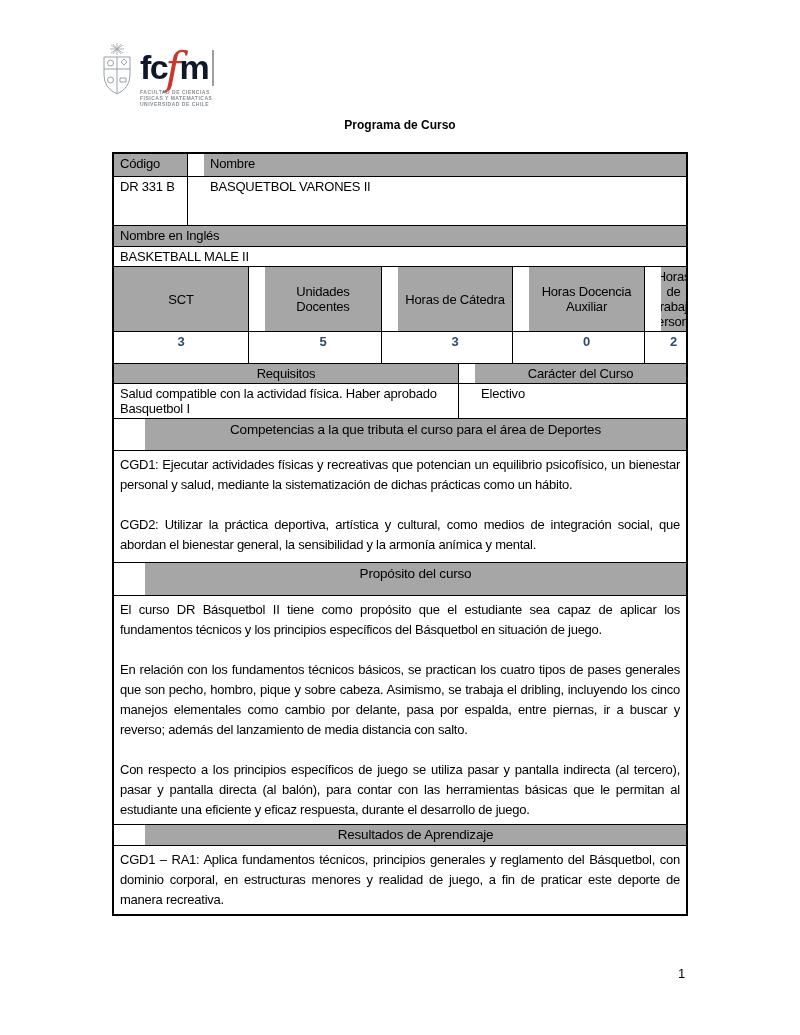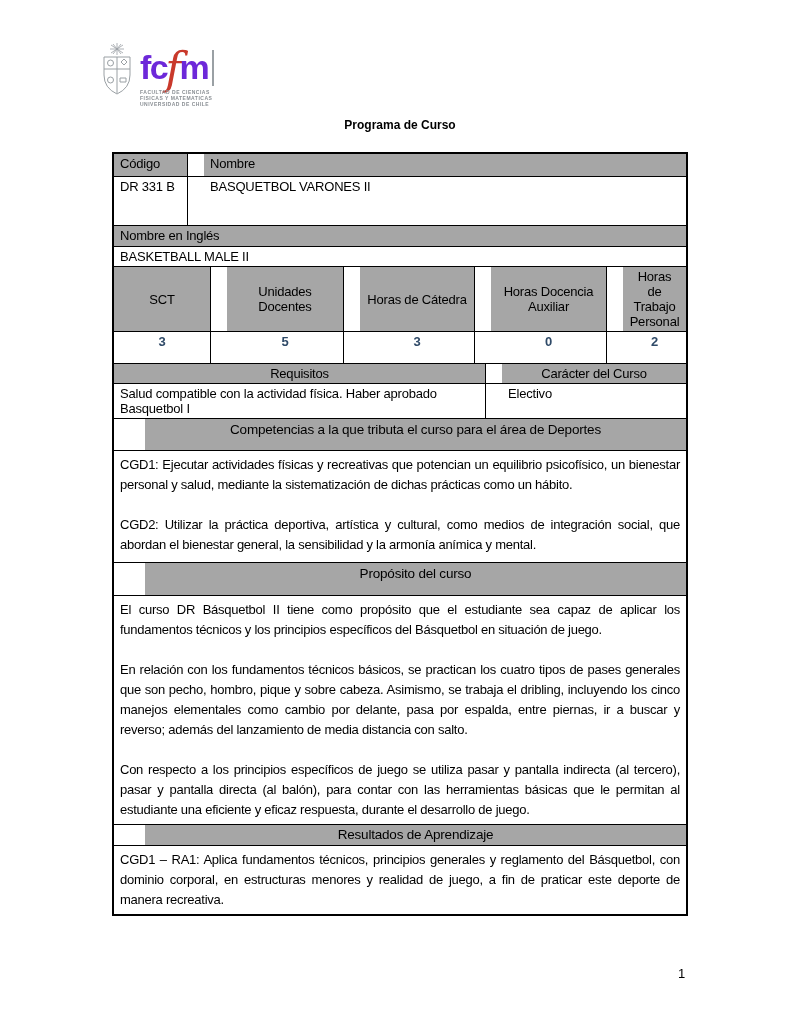--- a/index.html
+++ b/index.html
@@ -4,46 +4,46 @@
 <style>
   html,body { margin:0; padding:0; }
   body {
     width:800px; height:1035px; position:relative; background:#ffffff;
     font-family:"Liberation Sans", sans-serif; color:#000;
   }
   
   .logo { position:absolute; left:99px; top:42px; display:flex; align-items:flex-start; }
   .logo-right { margin-left:5px; }
   .acronym { display:flex; align-items:flex-end; height:44px; }
-  .acr-gray { font-size:34px; font-weight:bold; color:#6d28d9; letter-spacing:-1.5px; line-height:38px;margin-top:35px; }
+  .acr-gray { font-size:34px; font-weight:bold; color:#0f172a; letter-spacing:-1.5px; line-height:38px;margin-top:35px; }
   .acr-red  { font-size:44px; font-weight:400; font-style:italic; color:#c9392b;
               font-family:"DejaVu Serif", serif; line-height:34px; margin:0 -2px; }
   .logo-bar { display:inline-block; width:2px; height:36px; background:#9aa0a4; margin-left:4px; }
   .logo-caption { margin-top:3px; font-size:5px; line-height:6px; letter-spacing:0.5px;
                   color:#8a8f94; font-weight:bold; }
   
   .doc-title { position:absolute; top:118px; left:112px; width:576px; text-align:center;
                font-size:12px; font-weight:bold; }
   
   .doc-table { position:absolute; left:112px; top:152px; width:576px;
                border:2px solid #000; box-sizing:border-box; font-size:13px; letter-spacing:-0.2px; }
   .row { display:flex; border-bottom:1.5px solid #000; box-sizing:border-box;gap:16px; }
   .row:last-child { border-bottom:none; }
   .cell { border-right:1.5px solid #000; box-sizing:border-box; padding:2px 6px; overflow:hidden; }
   .cell:last-child { border-right:none; }
   .gray { background:#a6a6a6; }
   .center { text-align:center; }
   .vcenter { display:flex; align-items:center; justify-content:center; text-align:center; }
   .flex1 { flex:1; }
   .w74  { width:74px; }
-  .w113 { width:97px; }
+  .w113 { width:135px; }
   .w117 { width:117px; }
   .w115 { width:115px; }
   .w116 { width:116px;text-align:center; }
-  .w345 { width:372px; }
+  .w345 { width:345px; }
   .h23  { min-height:23px; }
   .h49  { min-height:49px; }
   .h21  { min-height:21px; }
   .h18  { min-height:18px; }
   .h37  { min-height:37px; }
   .h20  { min-height:20px; }
   .h34  { min-height:34px; }
   .banner { text-align:center; font-size:13.5px; padding-top:3px;margin-left:31px; }
   .bh31 { min-height:31px; }
   .bh32 { min-height:32px; }

